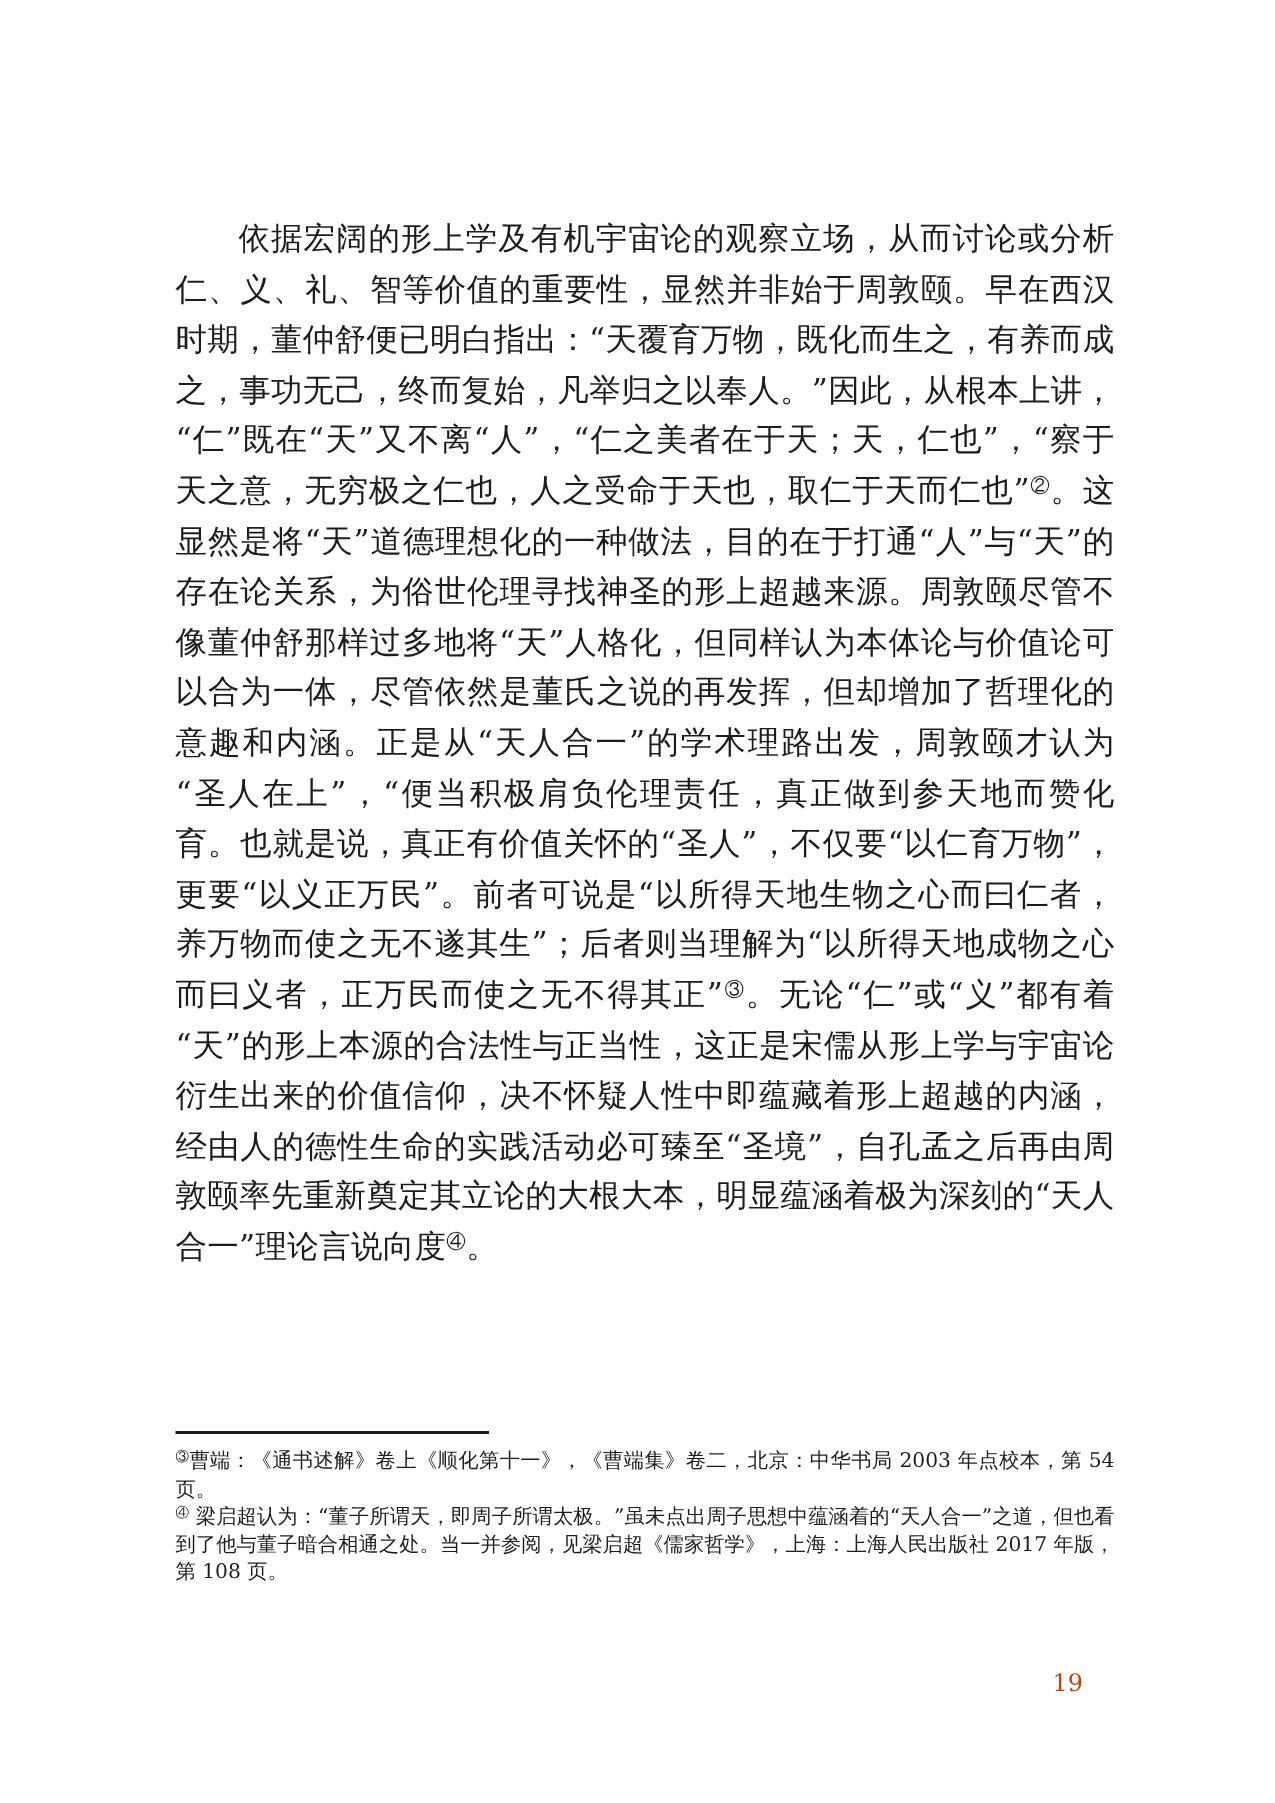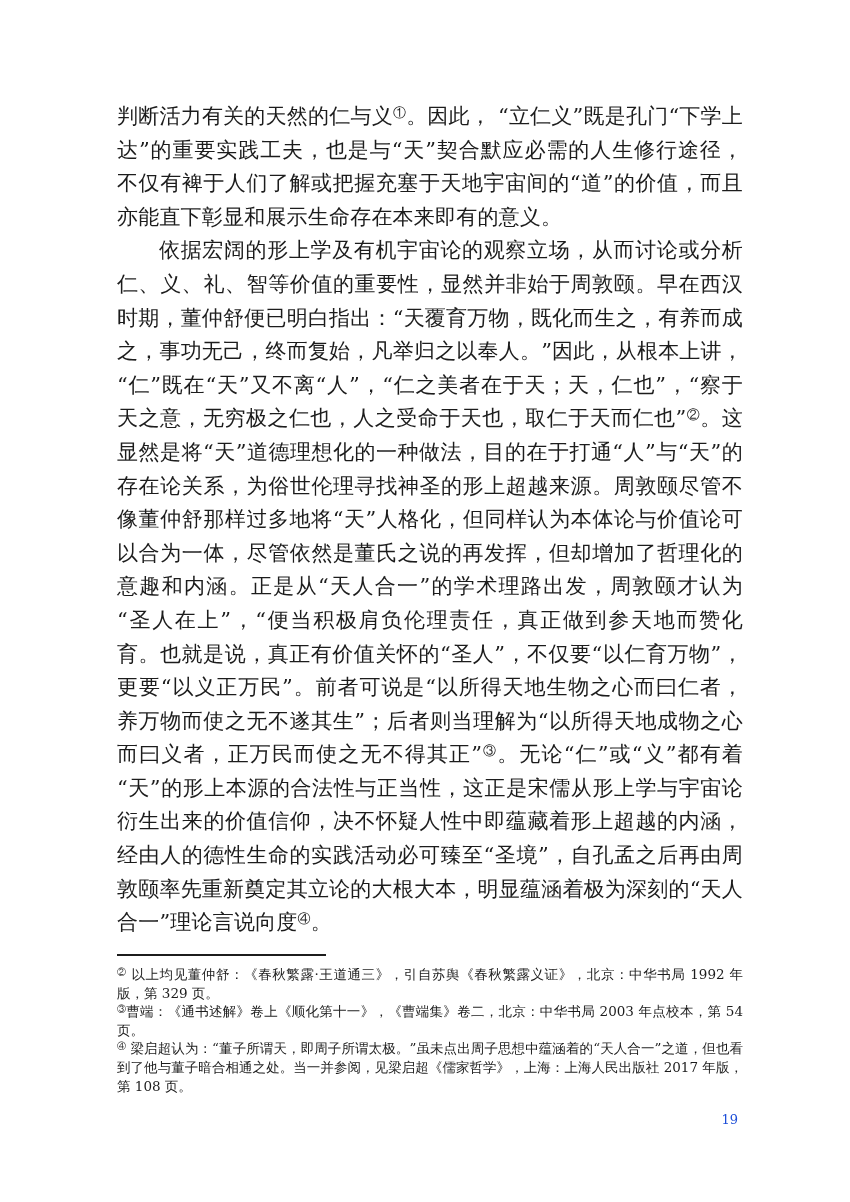--- a/index.html
+++ b/index.html
@@ -19,21 +19,21 @@
     width: 626px;
   }
   .para {
     margin: 0;
     font-size: 21px;
     line-height: 33.6px;
     text-align: justify;
     text-justify: inter-ideograph;
     letter-spacing: 0.2px;
   }
-  .para.indent { text-indent: 2em; }
+  .para.indent { text-indent: 2em; margin-top: 43px; }
   sup.ref {
     font-size: 13px;
     line-height: 0;
     vertical-align: 6px;
   }
   .footnotes {
     position: absolute;
     left: 117px;
     top: 944px;
     width: 626px;
@@ -52,44 +52,42 @@
     text-justify: inter-ideograph;
   }
   sup.fnref {
     font-size: 9px;
     line-height: 0;
     vertical-align: 4px;
   }
   .page-number {
     position: absolute;
     top: 1112px;
-    right: 112px;
-    font-size: 13px;
-    color: #1d4ed8;
+    right: 128px;
+    font-size: 16px;
+    color: #c2410c;
   }
 </style>
 </head>
 <body>
 
 <div class="page">
 
   <div class="text-block">
 
-    <p class="para"><span>判断活力有关的天然的仁与义</span><sup class="ref">①</sup><span>。因此， “立仁义”既是孔门“下学上达”的重要实践工夫，也是与“天”契合默应必需的人生修行途径，不仅有裨于人们了解或把握充塞于天地宇宙间的“道”的价值，而且亦能直下彰显和展示生命存在本来即有的意义。</span></p>
 
     <p class="para indent"><span>依据宏阔的形上学及有机宇宙论的观察立场，从而讨论或分析仁、义、礼、智等价值的重要性，显然并非始于周敦颐。早在西汉时期，董仲舒便已明白指出：“天覆育万物，既化而生之，有养而成之，事功无己，终而复始，凡举归之以奉人。”因此，从根本上讲，“仁”既在“天”又不离“人”，“仁之美者在于天；天，仁也”，“察于天之意，无穷极之仁也，人之受命于天也，取仁于天而仁也”</span><sup class="ref">②</sup><span>。这显然是将“天”道德理想化的一种做法，目的在于打通“人”与“天”的存在论关系，为俗世伦理寻找神圣的形上超越来源。周敦颐尽管不像董仲舒那样过多地将“天”人格化，但同样认为本体论与价值论可以合为一体，尽管依然是董氏之说的再发挥，但却增加了哲理化的意趣和内涵。正是从“天人合一”的学术理路出发，周敦颐才认为“圣人在上”，“便当积极肩负伦理责任，真正做到参天地而赞化育。也就是说，真正有价值关怀的“圣人”，不仅要“以仁育万物”，更要“以义正万民”。前者可说是“以所得天地生物之心而曰仁者，养万物而使之无不遂其生”；后者则当理解为“以所得天地成物之心而曰义者，正万民而使之无不得其正”</span><sup class="ref">③</sup><span>。无论“仁”或“义”都有着“天”的形上本源的合法性与正当性，这正是宋儒从形上学与宇宙论衍生出来的价值信仰，决不怀疑人性中即蕴藏着形上超越的内涵，经由人的德性生命的实践活动必可臻至“圣境”，自孔孟之后再由周敦颐率先重新奠定其立论的大根大本，明显蕴涵着极为深刻的“天人合一”理论言说向度</span><sup class="ref">④</sup><span>。</span></p>
 
 
   </div>
 
   <div class="footnotes">
     <div class="fn-sep"></div>
 
 
-    <p class="fn"><sup class="fnref">②</sup><span> 以上均见董仲舒：《春秋繁露·王道通三》，引自苏舆《春秋繁露义证》，北京：中华书局 1992 年版，第 329 页。</span></p>
 
     <p class="fn"><sup class="fnref">③</sup><span>曹端：《通书述解》卷上《顺化第十一》，《曹端集》卷二，北京：中华书局 2003 年点校本，第 54 页。</span></p>
 
     <p class="fn"><sup class="fnref">④</sup><span> 梁启超认为：“董子所谓天，即周子所谓太极。”虽未点出周子思想中蕴涵着的“天人合一”之道，但也看到了他与董子暗合相通之处。当一并参阅，见梁启超《儒家哲学》，上海：上海人民出版社 2017 年版，第 108 页。</span></p>
   </div>
 
   <div class="page-number">19</div>
 
 </div>
 

